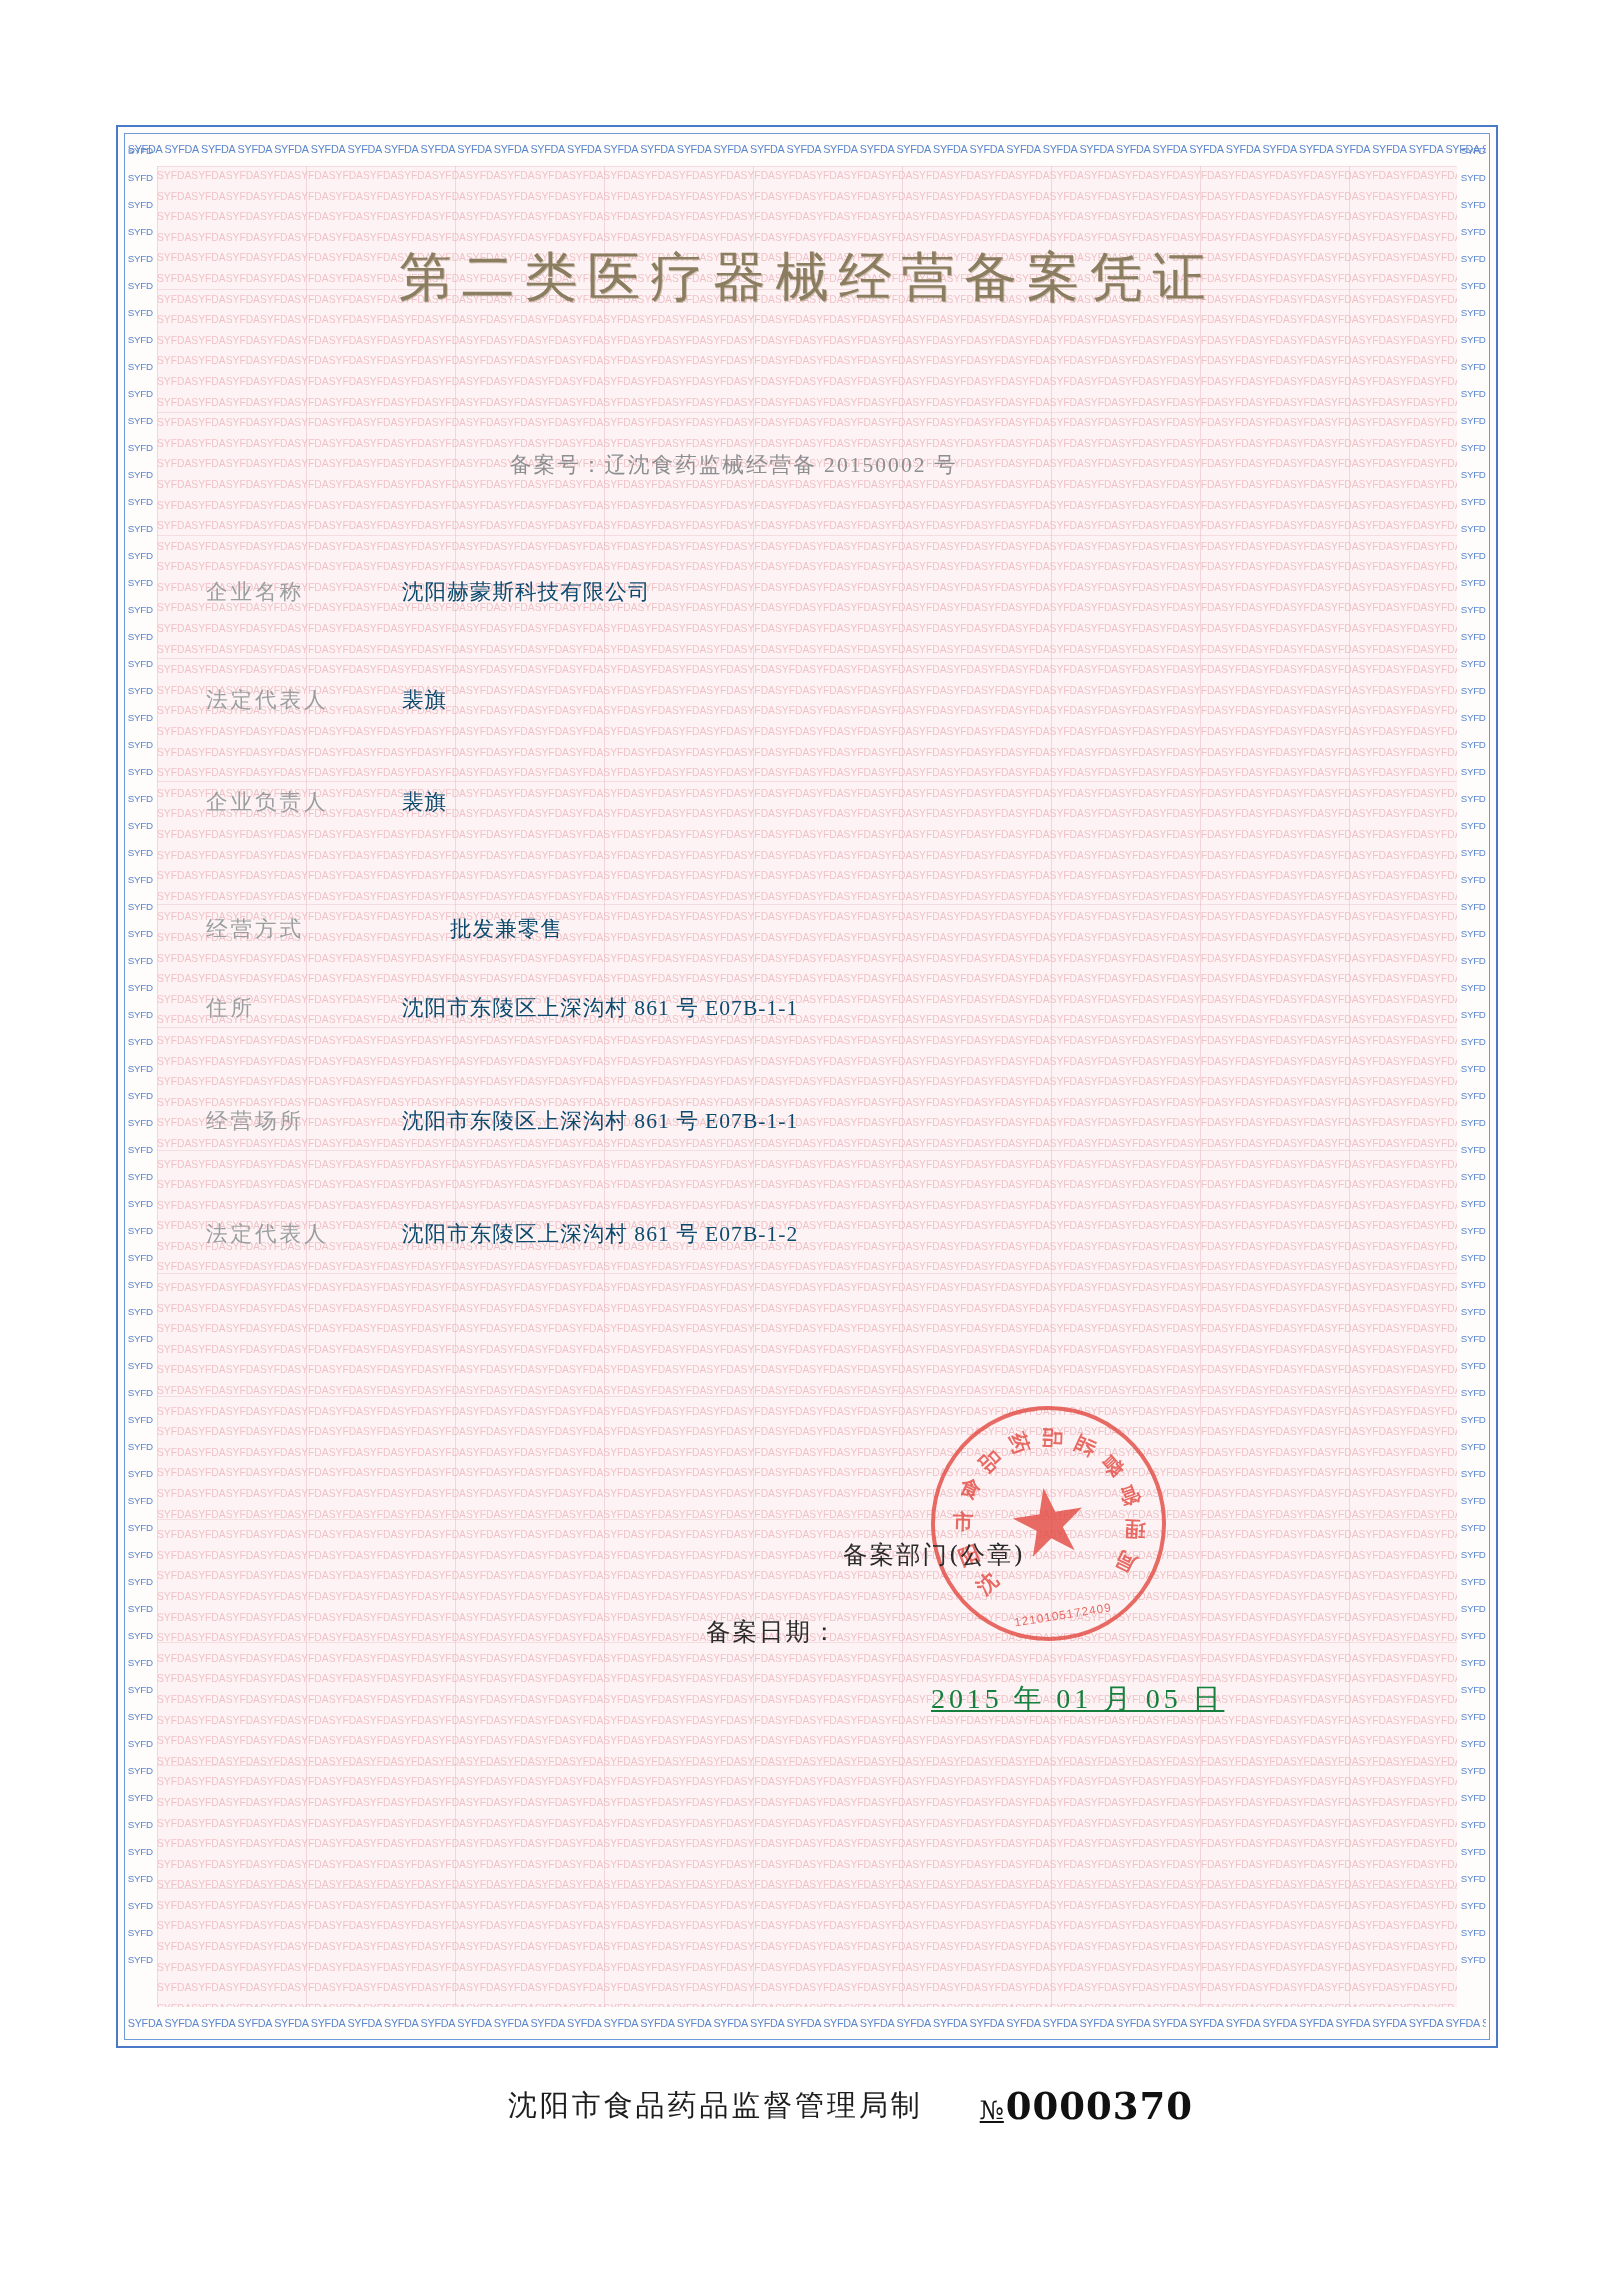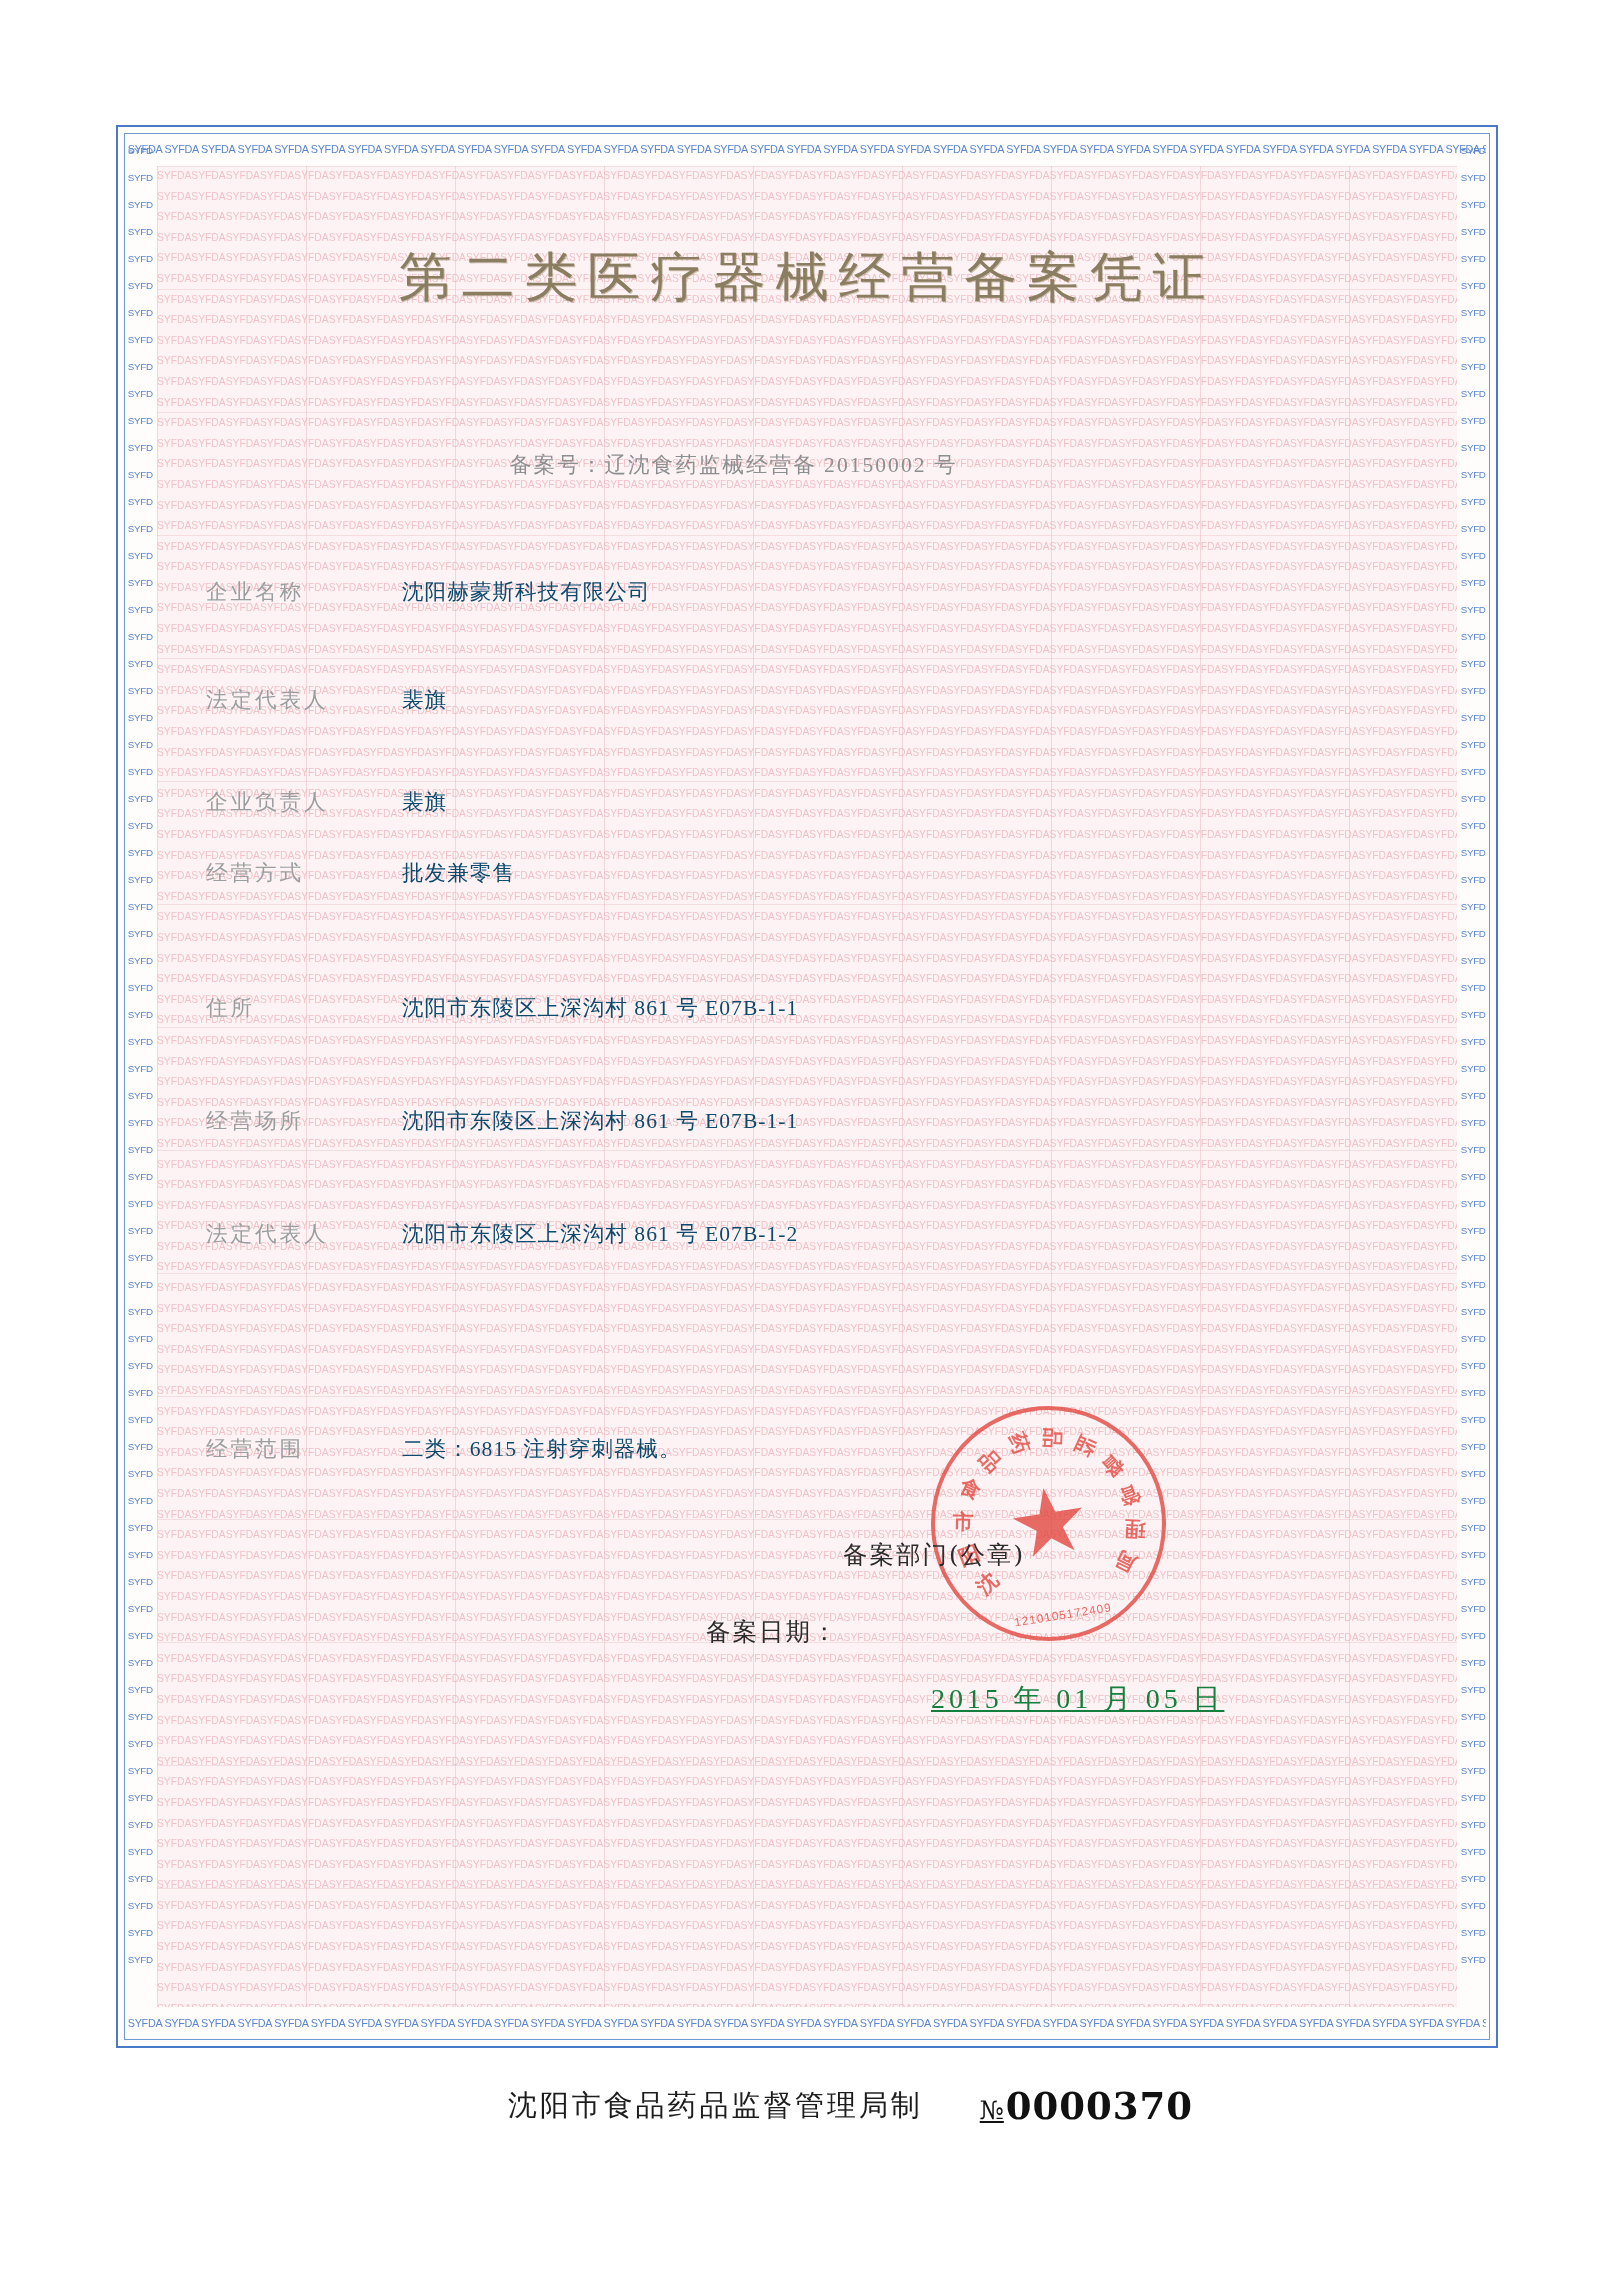--- a/index.html
+++ b/index.html
@@ -147,21 +147,21 @@
   .row .value {
     font-size: 21.6px;
     color: #0c4a6e;
     letter-spacing: 1px;
     white-space: nowrap;
   }
 
   .r1 { top: 407px; }
   .r2 { top: 515px; }
   .r3 { top: 617px; }
-  .r4 { top: 688px; }
+  .r4 { top: 744px; gap: 48px; }
   .r5 { top: 823px; }
   .r6 { top: 936px; }
   .r7 { top: 1049px; }
   .r8 { top: 1264px; }
 
   .seal-label {
     position: absolute;
     left: 686px;
     top: 1372px;
     font-size: 24.5px;
@@ -541,24 +541,20 @@
         <div class="label">住所</div>
         <div class="value">沈阳市东陵区上深沟村 861 号 E07B-1-1</div>
       </div>
       <div class="row r6">
         <div class="label">经营场所</div>
         <div class="value">沈阳市东陵区上深沟村 861 号 E07B-1-1</div>
       </div>
       <div class="row r7">
         <div class="label">法定代表人</div>
         <div class="value">沈阳市东陵区上深沟村 861 号 E07B-1-2</div>
-      </div>
-      <div class="row r8">
-        <div class="label">经营范围</div>
-        <div class="value">二类：6815 注射穿刺器械。</div>
       </div>
 
       <div class="seal">
         <div class="arc-text">
             <span style="transform: rotate(-125deg) translate(0px, -86px) rotate(90deg) translate(-50%, -50%);">沈</span>
             <span style="transform: rotate(-102.273deg) translate(0px, -86px) rotate(90deg) translate(-50%, -50%);">阳</span>
             <span style="transform: rotate(-79.5455deg) translate(0px, -86px) rotate(90deg) translate(-50%, -50%);">市</span>
             <span style="transform: rotate(-56.8182deg) translate(0px, -86px) rotate(90deg) translate(-50%, -50%);">食</span>
             <span style="transform: rotate(-34.0909deg) translate(0px, -86px) rotate(90deg) translate(-50%, -50%);">品</span>
             <span style="transform: rotate(-11.3636deg) translate(0px, -86px) rotate(90deg) translate(-50%, -50%);">药</span>

